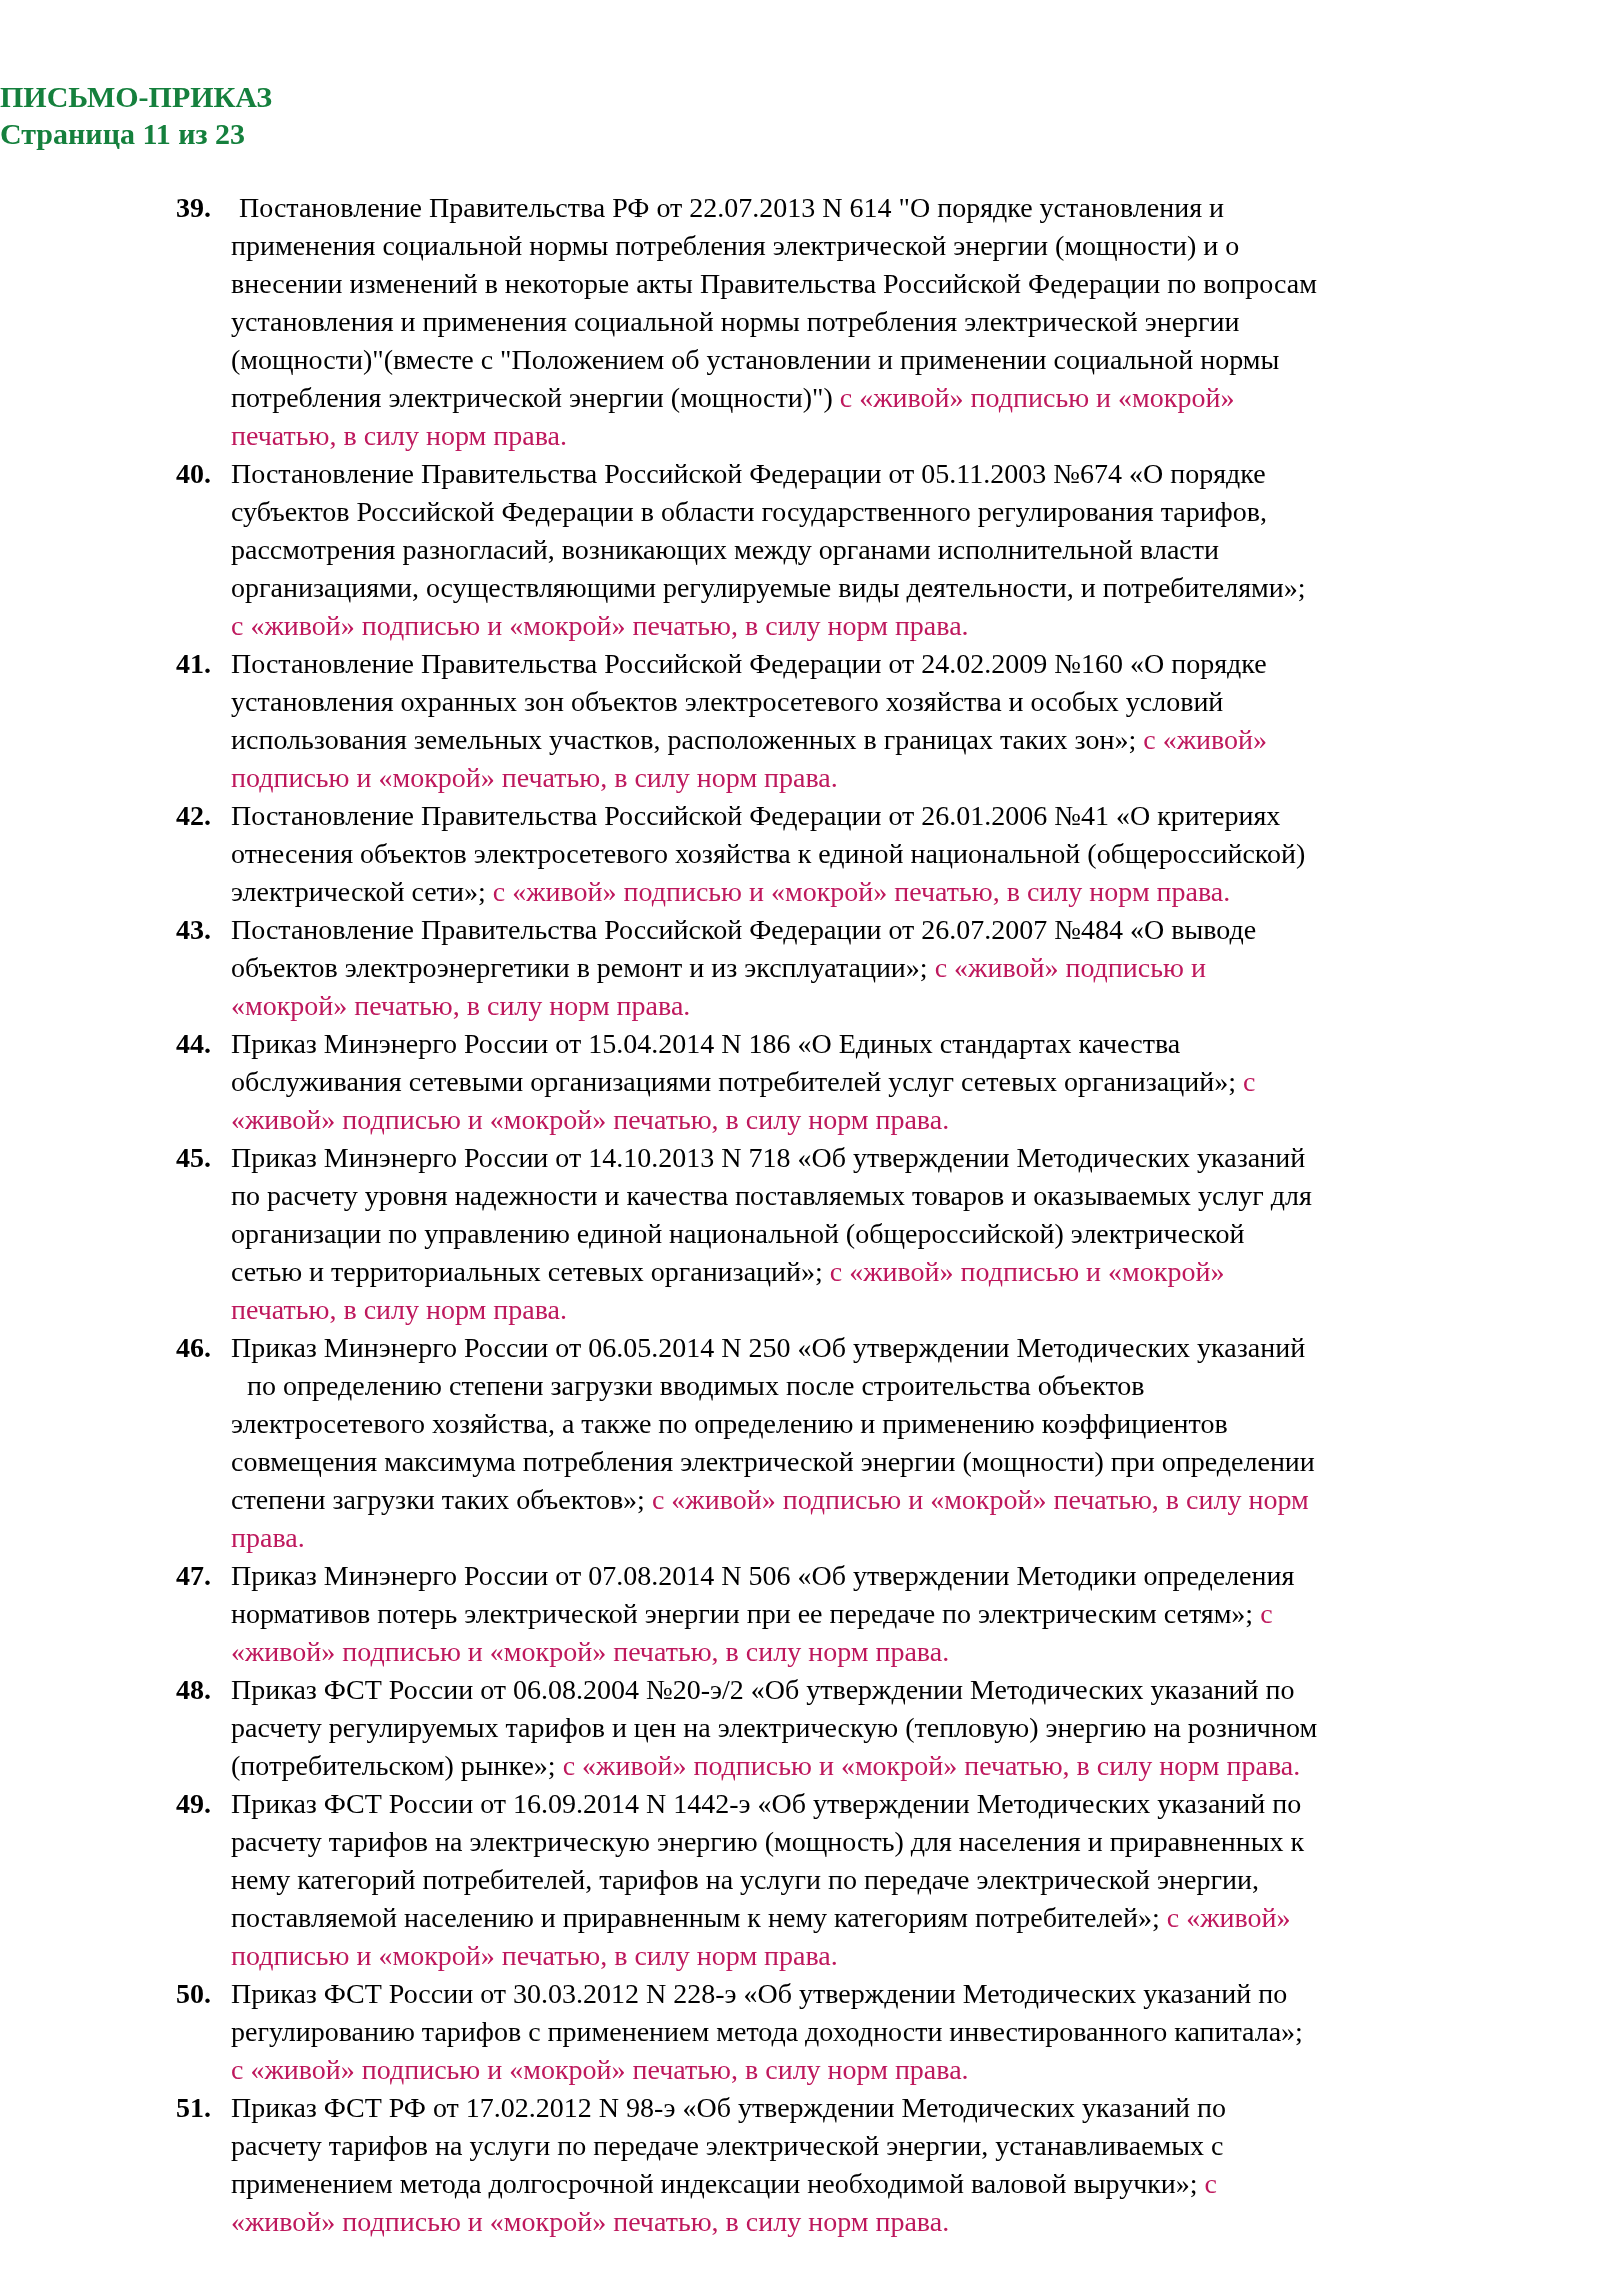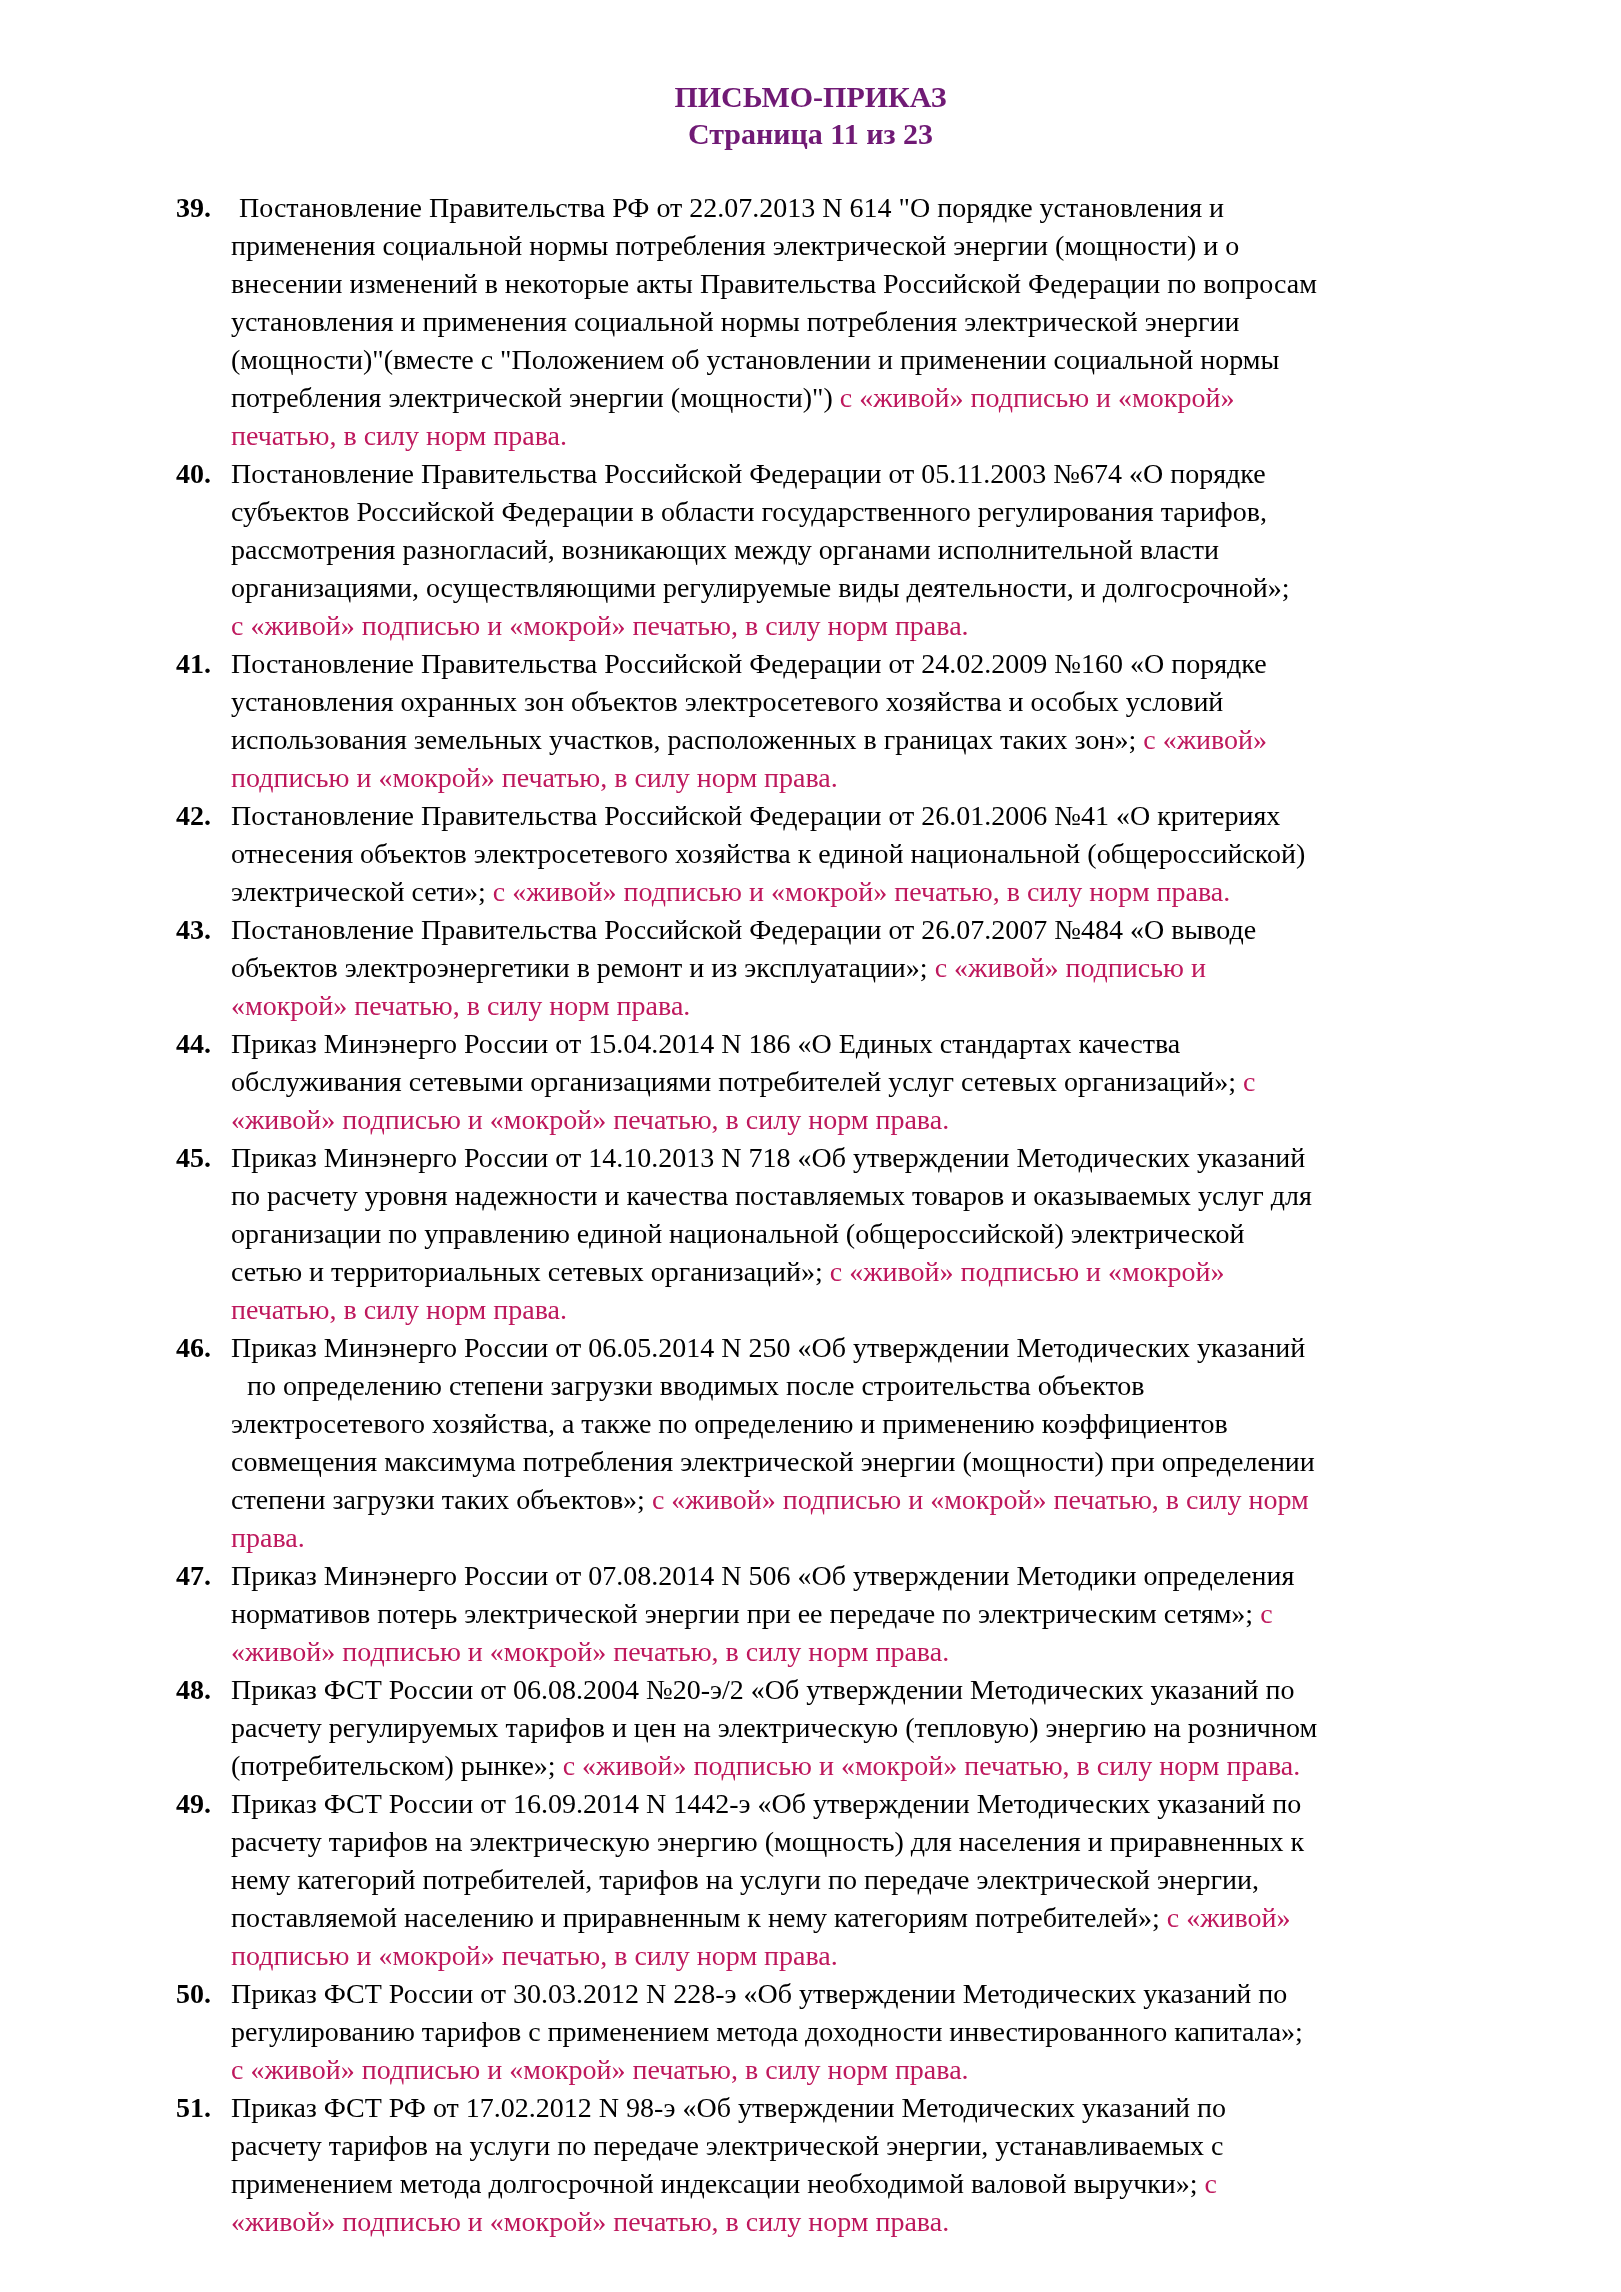--- a/index.html
+++ b/index.html
@@ -1,19 +1,19 @@
 <!DOCTYPE html>
 <html><head>
 <meta charset="utf-8">
 <style>
   html, body { margin: 0; padding: 0; background: #ffffff; }
   body { width: 1621px; height: 2293px; position: relative; overflow: hidden; }
   .page { position: absolute; left: 0; top: 0; width: 1621px; height: 2293px; background: #fff; }
-  .header { position: absolute; left: 0; width: 1621px; text-align: center;
-    font-family: "Liberation Serif", "DejaVu Serif", serif; font-weight: bold; color: #701a75; }
+  .header { position: absolute; left: 0; width: 1621px; text-align: left;
+    font-family: "Liberation Serif", "DejaVu Serif", serif; font-weight: bold; color: #15803d; }
   .title { top: 78px; font-size: 30px; line-height: 37px; }
   .subtitle { top: 115px; font-size: 30px; line-height: 37px; }
   .list { position: absolute; left: 176px; top: 189px; width: 1353px;
     font-family: "Liberation Serif", "DejaVu Serif", serif; font-size: 28px; line-height: 38px; color: #000; }
   .item { position: relative; padding-left: 55px; }
   .num { position: absolute; left: 0; top: 0; font-weight: bold; }
   .line { display: block; white-space: nowrap; }
   .note { color: #be185d; }
 </style>
 </head>
@@ -32,21 +32,21 @@
         <span class="line"><span style="white-space: pre;">установления и применения социальной нормы потребления электрической энергии</span><span class="note"></span></span>
         <span class="line"><span style="white-space: pre;">(мощности)"(вместе с "Положением об установлении и применении социальной нормы</span><span class="note"></span></span>
         <span class="line"><span style="white-space: pre;">потребления электрической энергии (мощности)") </span><span class="note">с «живой» подписью и «мокрой»</span></span>
         <span class="line"><span style="white-space: pre;"></span><span class="note">печатью, в силу норм права.</span></span>
       </div>
       <div class="item">
         <span class="num">40.</span>
         <span class="line"><span style="white-space: pre;">Постановление Правительства Российской Федерации от 05.11.2003 №674 «О порядке</span><span class="note"></span></span>
         <span class="line"><span style="white-space: pre;">субъектов Российской Федерации в области государственного регулирования тарифов,</span><span class="note"></span></span>
         <span class="line"><span style="white-space: pre;">рассмотрения разногласий, возникающих между органами исполнительной власти</span><span class="note"></span></span>
-        <span class="line"><span style="white-space: pre;">организациями, осуществляющими регулируемые виды деятельности, и долгосрочной»;</span><span class="note"></span></span>
+        <span class="line"><span style="white-space: pre;">организациями, осуществляющими регулируемые виды деятельности, и потребителями»;</span><span class="note"></span></span>
         <span class="line"><span style="white-space: pre;"></span><span class="note">с «живой» подписью и «мокрой» печатью, в силу норм права.</span></span>
       </div>
       <div class="item">
         <span class="num">41.</span>
         <span class="line"><span style="white-space: pre;">Постановление Правительства Российской Федерации от 24.02.2009 №160 «О порядке</span><span class="note"></span></span>
         <span class="line"><span style="white-space: pre;">установления охранных зон объектов электросетевого хозяйства и особых условий</span><span class="note"></span></span>
         <span class="line"><span style="white-space: pre;">использования земельных участков, расположенных в границах таких зон»; </span><span class="note">с «живой»</span></span>
         <span class="line"><span style="white-space: pre;"></span><span class="note">подписью и «мокрой» печатью, в силу норм права.</span></span>
       </div>
       <div class="item">

